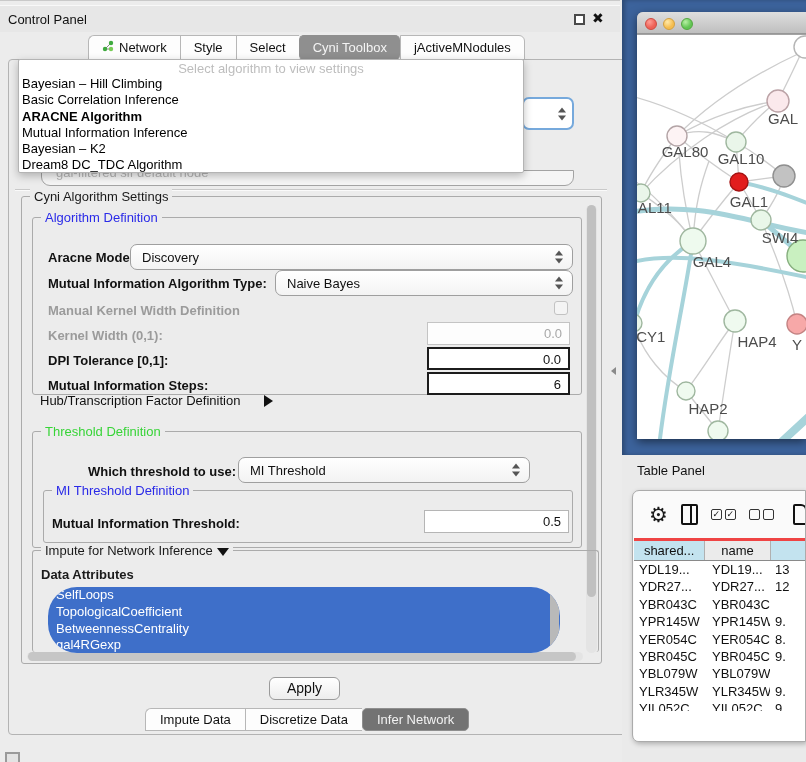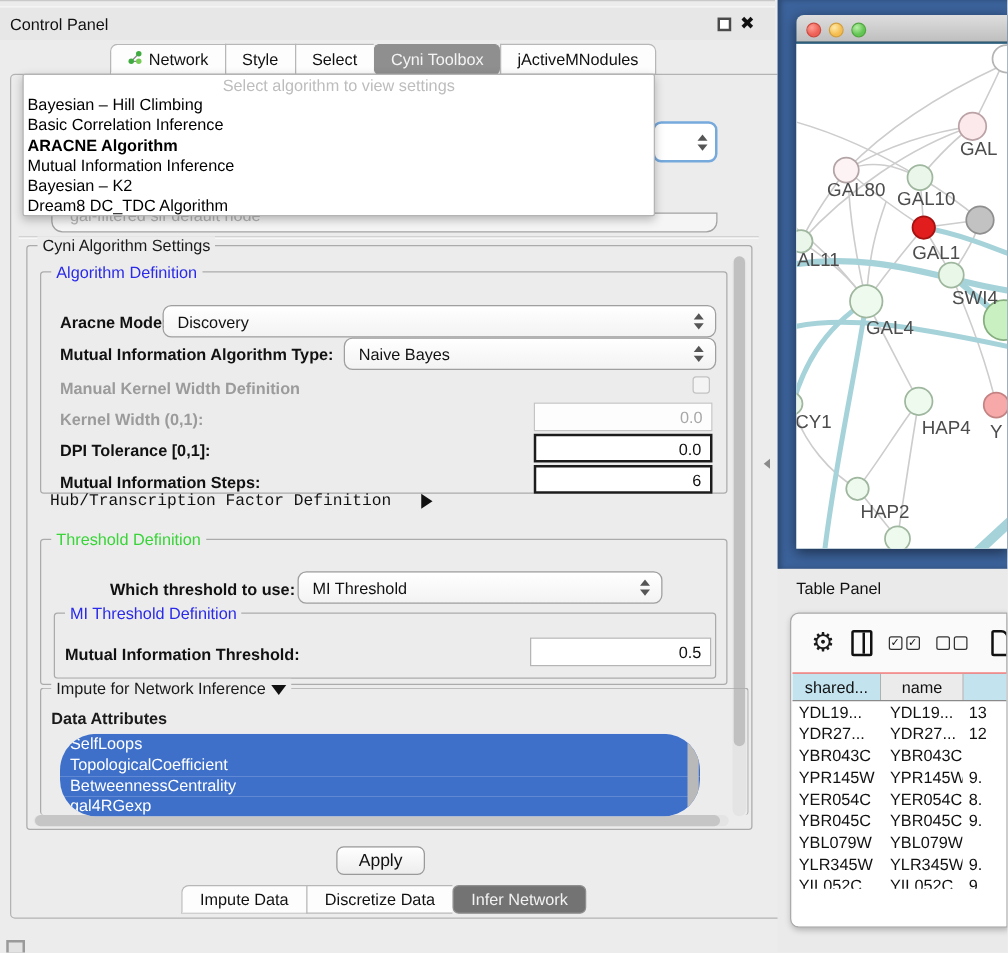--- a/index.html
+++ b/index.html
@@ -52,21 +52,21 @@
   .combo { position:absolute; height:26px; background:linear-gradient(#ffffff,#f3f3f3); border:1px solid #9f9f9f; border-radius:7px; display:flex; align-items:center; padding-left:11px; font-size:13px; color:#111; }
   .steppers { position:absolute; right:9px; top:50%; transform:translateY(-50%); display:flex; flex-direction:column; gap:3px; }
   .steppers i { width:0; height:0; border-left:4px solid transparent; border-right:4px solid transparent; }
   .steppers i.up { border-bottom:5px solid #555; }
   .steppers i.dn { border-top:5px solid #555; }
   .field { position:absolute; height:23px; background:#fff; border:1px solid #b5b5b5; font-size:13px; text-align:right; padding:3px 7px 0 0; color:#111; }
   .field.strong { border:2px solid #1c1c1c; }
   .field.disabled { background:#fdfdfd; color:#a8a8a8; border:1px solid #c4c4c4; }
   .checkbox { position:absolute; width:14px; height:14px; border:1px solid #c2c2c2; border-radius:3px; background:#f4f4f4; }
 
-  #hub-row { position:absolute; left:18px; top:196px; font-size:13px; color:#111; display:flex; align-items:center; gap:24px;font-family:Liberation Mono, monospace; }
+  #hub-row { position:absolute; left:18px; top:196px; font-size:13px; color:#111; display:flex; align-items:center; gap:24px; }
   .tri-right { width:0; height:0; border-top:6px solid transparent; border-bottom:6px solid transparent; border-left:9px solid #111; }
   .tri-down { display:inline-block; width:0; height:0; border-left:6px solid transparent; border-right:6px solid transparent; border-top:8px solid #111; vertical-align:middle; margin-left:4px; }
 
   #threshold-group { left:10px; top:234px; width:550px; height:117px; }
   #mi-threshold-group { left:10px; top:58px; width:530px; height:53px; }
 
   #sources-group { left:10px; top:353px; width:567px; height:102px; border-bottom:none; }
   #data-attributes-label { position:absolute; left:8px; top:16px; font-weight:bold; font-size:13px; }
   #attr-list { position:absolute; left:15px; top:36px; width:512px; height:66px; background:#fff; overflow:hidden;border-radius:29px; }
   .attr-item { height:16.8px; line-height:16.8px; background:#3e6fc9; color:#fff; font-size:13px; padding-left:8px; }
@@ -79,41 +79,41 @@
   .btab:first-child { border-radius:6px 0 0 0; }
   .btab:last-child { border-right:1px solid #b7b7b7; border-radius:0 6px 0 0; }
   .btab.selected { background:#737373; color:#f2f2f2; border-color:#8f8f8f; border-radius:5px; }
 
   #mini-restore { position:absolute; left:5px; top:751px; width:15px; height:12px; border:2px solid #9a9a9a; background:#e3e3e3; }
   #divider-handle { position:absolute; left:611px; top:366px; width:0; height:0; border-top:4px solid transparent; border-bottom:4px solid transparent; border-right:5px solid #8a8a8a; }
 
   
   #right-col { position:absolute; left:622px; top:0; width:184px; height:762px; background:#eaeaea; }
   #net-desktop { position:absolute; left:0; top:0; width:184px; height:455px; background:#3c639c; box-shadow:inset 3px 0 4px rgba(0,0,0,.25); }
-  #net-window { position:absolute; left:15px; top:12px; width:169px; height:427px; background:#0c4a6e; border-radius:6px 0 0 0; box-shadow:0 3px 10px rgba(0,0,0,.5);padding-left:40px; }
+  #net-window { position:absolute; left:15px; top:12px; width:169px; height:427px; background:#a3a3a3; border-radius:6px 0 0 0; box-shadow:0 3px 10px rgba(0,0,0,.5);padding-left:40px; }
   #net-titlebar { position:absolute; left:0; top:0; width:169px; height:22px; background:linear-gradient(#dedede,#bfbfbf); border-bottom:1px solid #979797; border-radius:6px 0 0 0; }
   .traffic { position:absolute; top:5.5px; width:12px; height:12px; border-radius:50%; }
   #tl-red { left:8px; background:radial-gradient(circle at 35% 30%, #ff9d94, #ee6156 60%); border:1px solid #ce4a40; }
   #tl-yellow { left:26px; background:radial-gradient(circle at 35% 30%, #ffe9a8, #f5bd4f 60%); border:1px solid #d3a03f; }
   #tl-green { left:44px; background:radial-gradient(circle at 35% 30%, #b7f0a4, #62c554 60%); border:1px solid #52a73f; }
   #net-canvas { position:absolute; left:0; top:23px; width:169px; height:404px; background:#fff; overflow:hidden; }
   #net-canvas svg { display:block; }
   .node-label { font-size:15px; fill:#4d4d4d; font-family:"Liberation Sans","DejaVu Sans",sans-serif; }
 
   #table-panel-label { position:absolute; left:15px; top:463px; font-size:13px; color:#111; }
   #table-window { position:absolute; left:10px; top:490px; width:174px; height:252px; background:#fafafa; border:1px solid #ababab; border-radius:7px 0 0 7px; box-shadow:1px 2px 5px rgba(0,0,0,.25); overflow:hidden; }
   #table-toolbar { position:absolute; left:0; top:0; width:174px; height:46px; display:flex; align-items:center; gap:13px; padding-left:16px; }
   #gear-icon { font-size:21px; color:#1a1a1a; line-height:1; }
   #columns-icon { width:19px; height:21px; border:2px solid #111; border-radius:2px; position:relative; }
   #columns-icon:before { content:""; position:absolute; left:7px; top:0; width:2px; height:17px; background:#111; }
   .cb-pair { display:flex; gap:3px; }
   .cb { width:11px; height:11px; border:1.5px solid #333; border-radius:2px; font-size:9px; line-height:9px; text-align:center; color:#111; }
   #doc-icon { width:16px; height:21px; border:2px solid #111; border-radius:2px 6px 2px 2px; margin-left:6px; }
   #table-area { position:absolute; left:1px; top:47px; width:173px; height:205px; background:#fff; }
-  #table-header { display:flex; height:23px; border-top:1px solid #ef4444; border-bottom:1px solid #8a8a8a;align-items:flex-end; }
+  #table-header { display:flex; height:23px; border-top:3px solid #ef4444; border-bottom:1px solid #8a8a8a;align-items:flex-end; }
   .th { height:100%; border-right:1px solid #b0b0b0; font-size:13px; display:flex; align-items:center; justify-content:center; background:#ebebeb; color:#111; }
   .th.hl { background:#c3e3ef; }
   #table-rows { height:150px; overflow:hidden; }
   .tr { display:flex; height:17.4px; }
   .td { font-size:13px; line-height:17.4px; white-space:nowrap; overflow:hidden; color:#111; padding-left:5px; }
 </style>
 </head>
 <body>
 
 <div id="control-panel">

